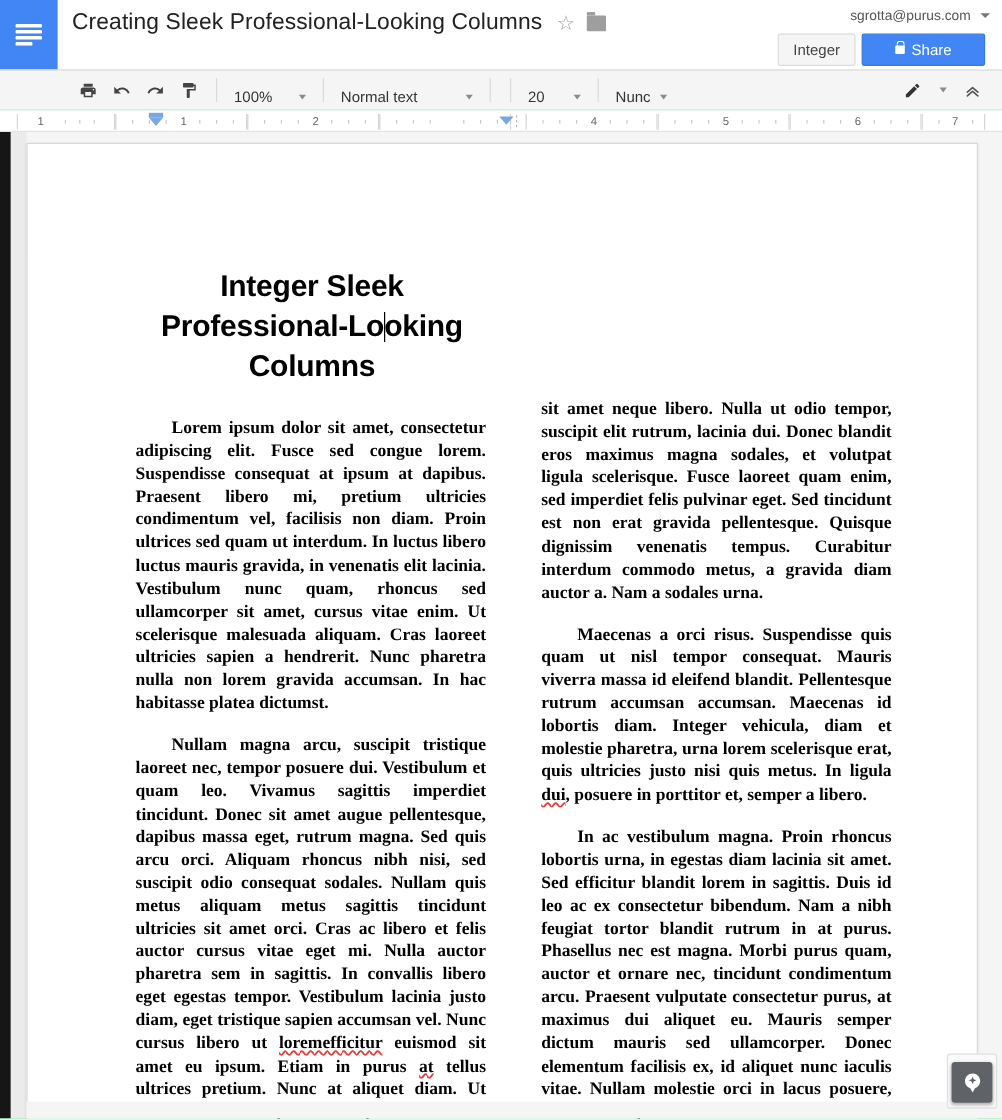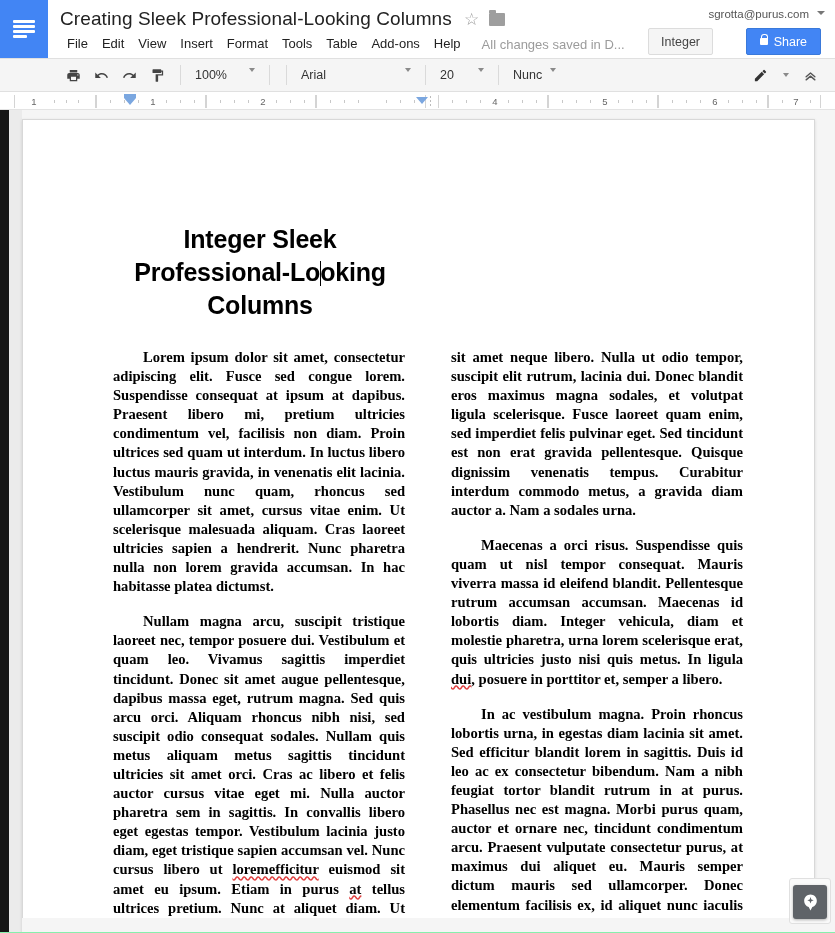--- a/index.html
+++ b/index.html
@@ -54,40 +54,40 @@
   .account-caret {
     position: absolute; right: 10px; top: 11px; width: 0; height: 0;
     border-left: 4px solid transparent; border-right: 4px solid transparent; border-top: 4px solid #777;
   }
   .comments-btn {
     position: absolute; right: 122px; top: 28px; height: 27px; padding: 0 12px;
     background: #f5f5f5; border: 1px solid #dcdcdc; border-radius: 2px;
     font-size: 12.5px; color: #444; display: flex; align-items: center; cursor: pointer;
   }
   .share-btn {
-    position: absolute; right: 14px; top: 28px; height: 27px; padding: 0 13px;
+    position: absolute; right: 14px; top: 28px; height: 27px; padding: 0 27px;
     background: #4285f4; border: 1px solid #3a79da; border-radius: 2px;
     font-size: 12.5px; color: #fff; display: flex; align-items: center; gap: 6px; cursor: pointer;
   }
   .lock-glyph { display: inline-block; width: 8px; height: 7px; background: #fff; border-radius: 1px; position: relative; }
   .lock-glyph::before {
     content: ""; position: absolute; left: 1.5px; top: -4px; width: 5px; height: 5px;
     border: 1.5px solid #fff; border-bottom: none; border-radius: 3px 3px 0 0;
   }
 
   
   .toolbar {
     position: relative; height: 34px; background: #f5f5f5;
     border-top: 1px solid #e0e0e0; border-bottom: 1px solid #e0e0e0;
     display: flex; align-items: center; padding-left: 60px;
   }
   .tb-icon { width: 26px; height: 26px; display: flex; align-items: center; justify-content: center; cursor: pointer; margin-right: 2px; }
   .tb-sep { width: 1px; height: 20px; background: #dadada; margin: 0 8px; }
   .tb-field {
-    display: flex; align-items: flex-start; height: 26px; padding: 0 6px; cursor: pointer;
+    display: flex; align-items: center; height: 26px; padding: 0 6px; cursor: pointer;
     font-size: 12.5px; color: #333; white-space: nowrap; margin-top: 12px;
   }
   .tb-caret { width: 0; height: 0; border-left: 3.5px solid transparent; border-right: 3.5px solid transparent; border-top: 4px solid #8a8a8a; margin-left: 8px; }
   .tb-label-zoom { width: 46px; display: inline-block; }
   .tb-label-style { width: 96px; display: inline-block; }
   .tb-label-font { width: 96px; display: inline-block; }
   .tb-label-size { width: 30px; display: inline-block; }
   .tb-right { position: absolute; right: 10px; display: flex; align-items: center; }
 
   
@@ -133,21 +133,21 @@
 
   .col {
     position: absolute; top: 0; width: 292px;
     font-family: "Liberation Serif", serif;
     font-weight: bold; font-size: 14.6px; line-height: 19.1px;
     color: #000; text-align: justify; text-justify: inter-word;
   }
   .col-left  { left: 90px;  top: 228px; }
   .col-right { left: 428px; top: 212px; }
   .col p { margin: 0 0 16px 0; text-indent: 30px; }
-  .col p.noindent { text-indent: 0; margin-top: 16px; }
+  .col p.noindent { text-indent: 0; }
   .misspell {
     text-decoration: underline;
     text-decoration-style: wavy;
     text-decoration-color: #e04040;
     text-decoration-skip-ink: none;
     text-underline-offset: 1px;
   }
 
   .page-fade {
     position: absolute; left: 22px; right: 0; bottom: 0; height: 14px;
@@ -179,32 +179,20 @@
           <i></i>
       </span>
     </div>
 
     <div class="title-row">
       <span class="doc-title">Creating Sleek Professional-Looking Columns</span>
       <span class="star-icon">☆</span>
       <span class="folder-icon"></span>
     </div>
 
-    <div class="menu-row">
-      <span class="menu-item">File</span>
-      <span class="menu-item">Edit</span>
-      <span class="menu-item">View</span>
-      <span class="menu-item">Insert</span>
-      <span class="menu-item">Format</span>
-      <span class="menu-item">Tools</span>
-      <span class="menu-item">Table</span>
-      <span class="menu-item">Add-ons</span>
-      <span class="menu-item">Help</span>
-      <span class="save-status">All changes saved in D...</span>
-    </div>
 
     <span class="account-email">sgrotta@purus.com</span>
     <span class="account-caret"></span>
 
     <div class="comments-btn">
       <span>Integer</span>
     </div>
 
     <div class="share-btn">
       <span class="lock-glyph"></span>
@@ -240,27 +228,27 @@
 
     <div class="tb-sep"></div>
 
     <div class="tb-field">
       <span class="tb-label-zoom">100%</span>
       <span class="tb-caret"></span>
     </div>
 
     <div class="tb-sep"></div>
 
+    <div class="tb-field">
+      <span class="tb-label-style">Normal text</span>
+      <span class="tb-caret"></span>
+    </div>
 
     <div class="tb-sep"></div>
 
-    <div class="tb-field">
-      <span class="tb-label-font">Arial</span>
-      <span class="tb-caret"></span>
-    </div>
 
     <div class="tb-sep"></div>
 
     <div class="tb-field">
       <span class="tb-label-size">20</span>
       <span class="tb-caret"></span>
     </div>
 
     <div class="tb-sep"></div>
 

